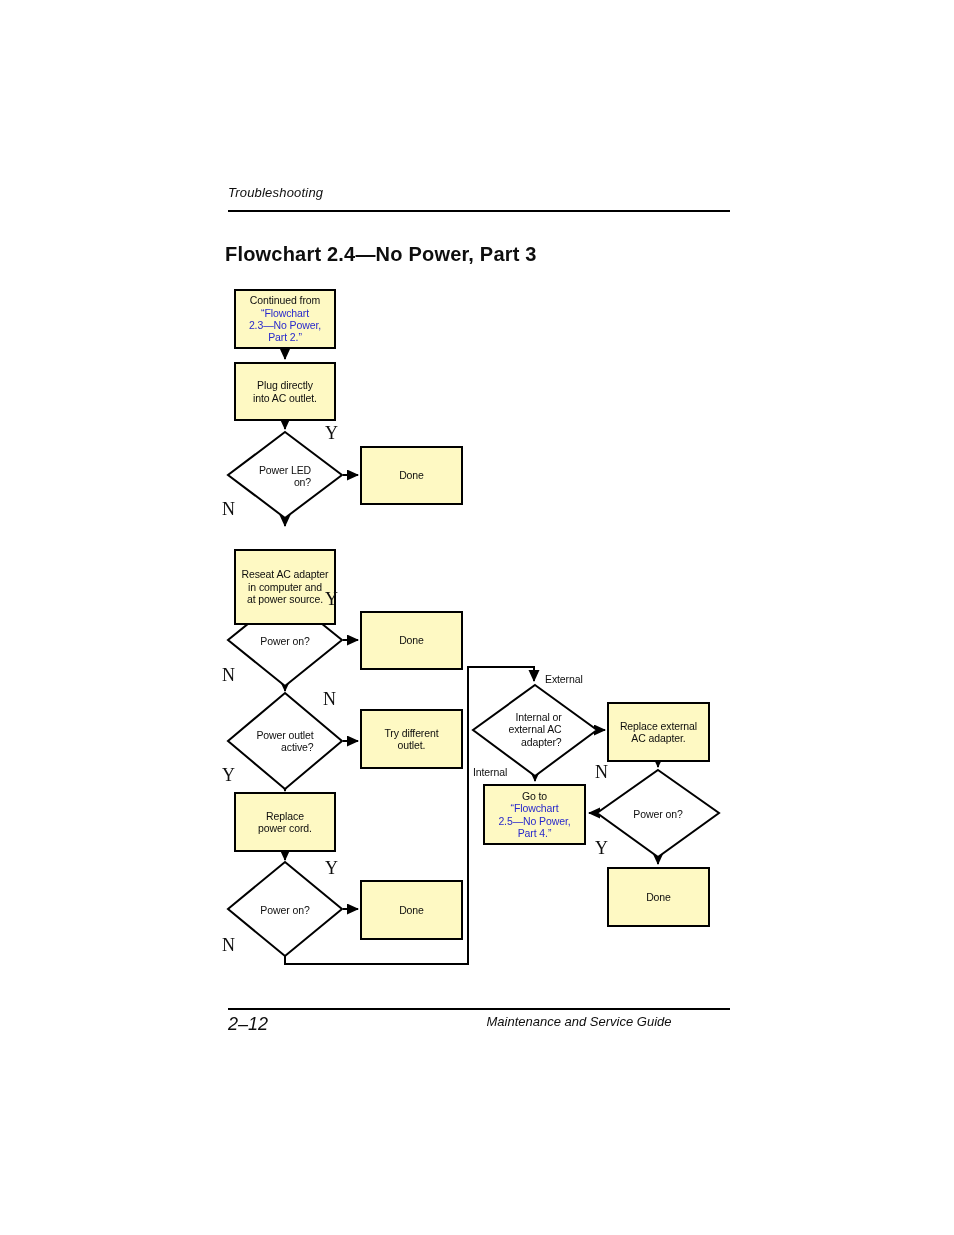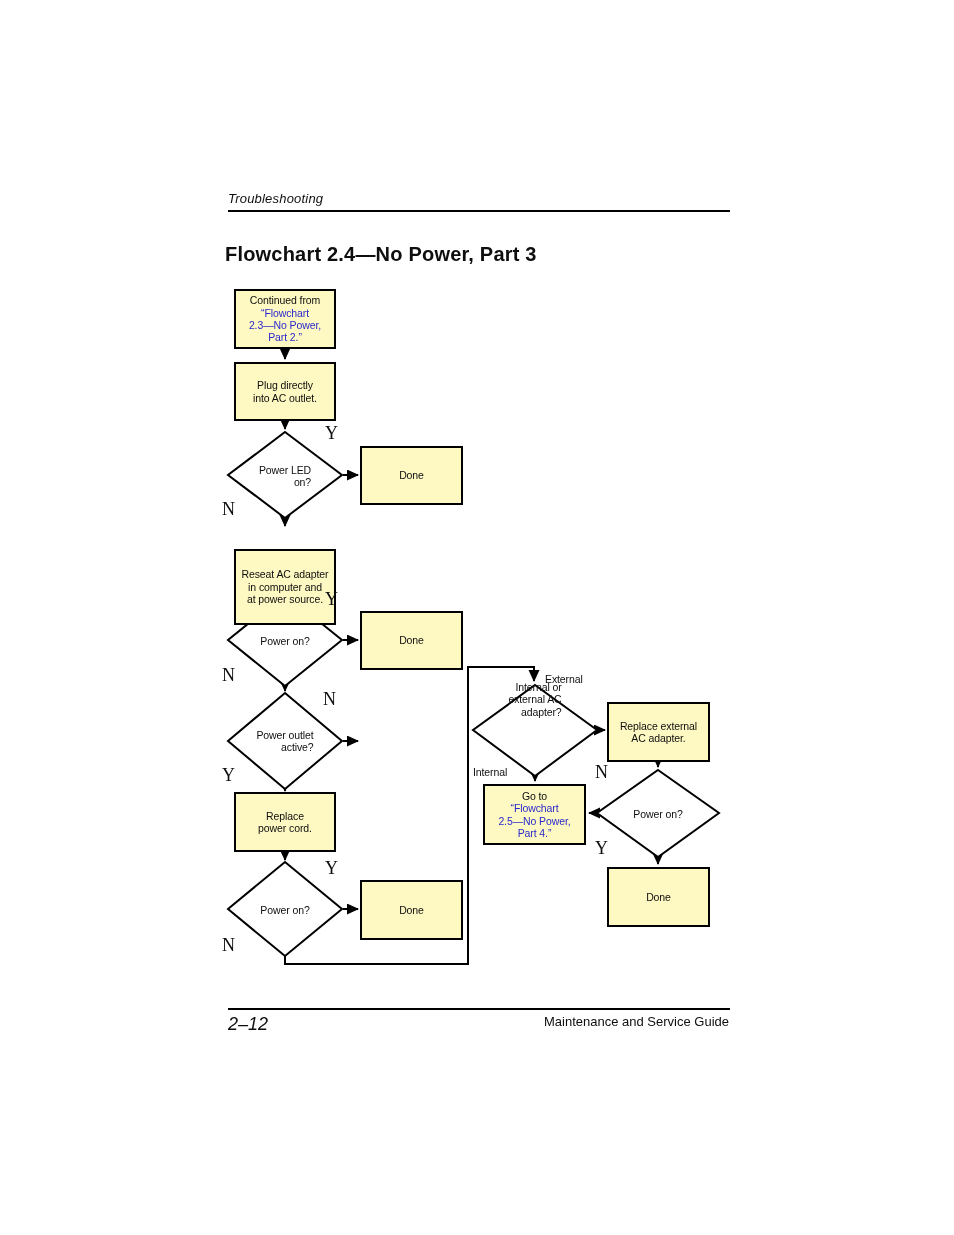--- a/index.html
+++ b/index.html
@@ -3,35 +3,35 @@
 <meta charset="utf-8">
 <style>
   :root { --link: #2929cc; --ink: #0e0e0e; }
   * { margin:0; padding:0; box-sizing:border-box; }
   html,body { background:#ffffff; }
   .page {
     position:relative; width:954px; height:1235px; background:#ffffff;
     font-family:"Liberation Sans", sans-serif; color:var(--ink); overflow:hidden;
   }
   .hdr-text {
-    position:absolute; left:228px; top:191px;
+    position:absolute; left:228px; top:185px;
     font-style:italic; font-size:13px; letter-spacing:0.2px;
   }
   .rule { position:absolute; height:2px; background:#000; }
   .page-title {
     position:absolute; left:225px; top:243px;
     font-size:20px; font-weight:bold; letter-spacing:0.2px;
   }
   .ftr-left {
     position:absolute; left:228px; top:1014px;
     font-style:italic; font-size:18px;
   }
   .ftr-right {
-    position:absolute; left:429px; top:1014px; width:300px; text-align:right;
-    font-size:13px;
+    position:absolute; left:429px; top:1014px; width:300px; text-align:center;
+    font-style:italic; font-size:13px;
   }
   svg.connectors { position:absolute; left:0; top:0; }
   .pbox {
     position:absolute; border:2px solid #000; background:#fef9c3;
     display:flex; align-items:center; justify-content:center;
     text-align:center; font-size:10.5px; line-height:1.18; letter-spacing:-0.1px;
   }
   .bt { white-space:pre-line; display:block; }
   .link { color:var(--link); }
   .dtext {
@@ -116,20 +116,24 @@
   <div class="pbox" style="left:234px;top:549px;width:102px;height:76px">
     <span class="bt">Reseat AC adapter
 in computer and
 at power source.</span>
   </div>
 
   <div class="pbox" style="left:360px;top:611px;width:103px;height:59px">
     <span class="bt">Done</span>
   </div>
 
+  <div class="pbox" style="left:360px;top:709px;width:103px;height:60px">
+    <span class="bt">Try different
+outlet.</span>
+  </div>
 
   <div class="pbox" style="left:234px;top:792px;width:102px;height:60px">
     <span class="bt">Replace
 power cord.</span>
   </div>
 
   <div class="pbox" style="left:360px;top:880px;width:103px;height:60px">
     <span class="bt">Done</span>
   </div>
 
@@ -150,21 +154,21 @@
   <div class="pbox" style="left:607px;top:867px;width:103px;height:60px">
     <span class="bt">Done</span>
   </div>
 
   <div class="dtext" style="left:285px;top:476px">Power LED
 on?</div>
   <div class="dtext" style="left:285px;top:641px">Power on?</div>
   <div class="dtext" style="left:285px;top:741px">Power outlet
 active?</div>
   <div class="dtext" style="left:285px;top:910px">Power on?</div>
-  <div class="dtext" style="left:535px;top:700px">Internal or
+  <div class="dtext" style="left:535px;top:730px">Internal or
 external AC
 adapter?</div>
   <div class="dtext" style="left:658px;top:814px">Power on?</div>
 
   <div class="yn" style="left:325px;top:424px">Y</div>
   <div class="yn" style="left:222px;top:500px">N</div>
   <div class="yn" style="left:325px;top:590px">Y</div>
   <div class="yn" style="left:222px;top:666px">N</div>
   <div class="yn" style="left:323px;top:690px">N</div>
   <div class="yn" style="left:222px;top:766px">Y</div>

